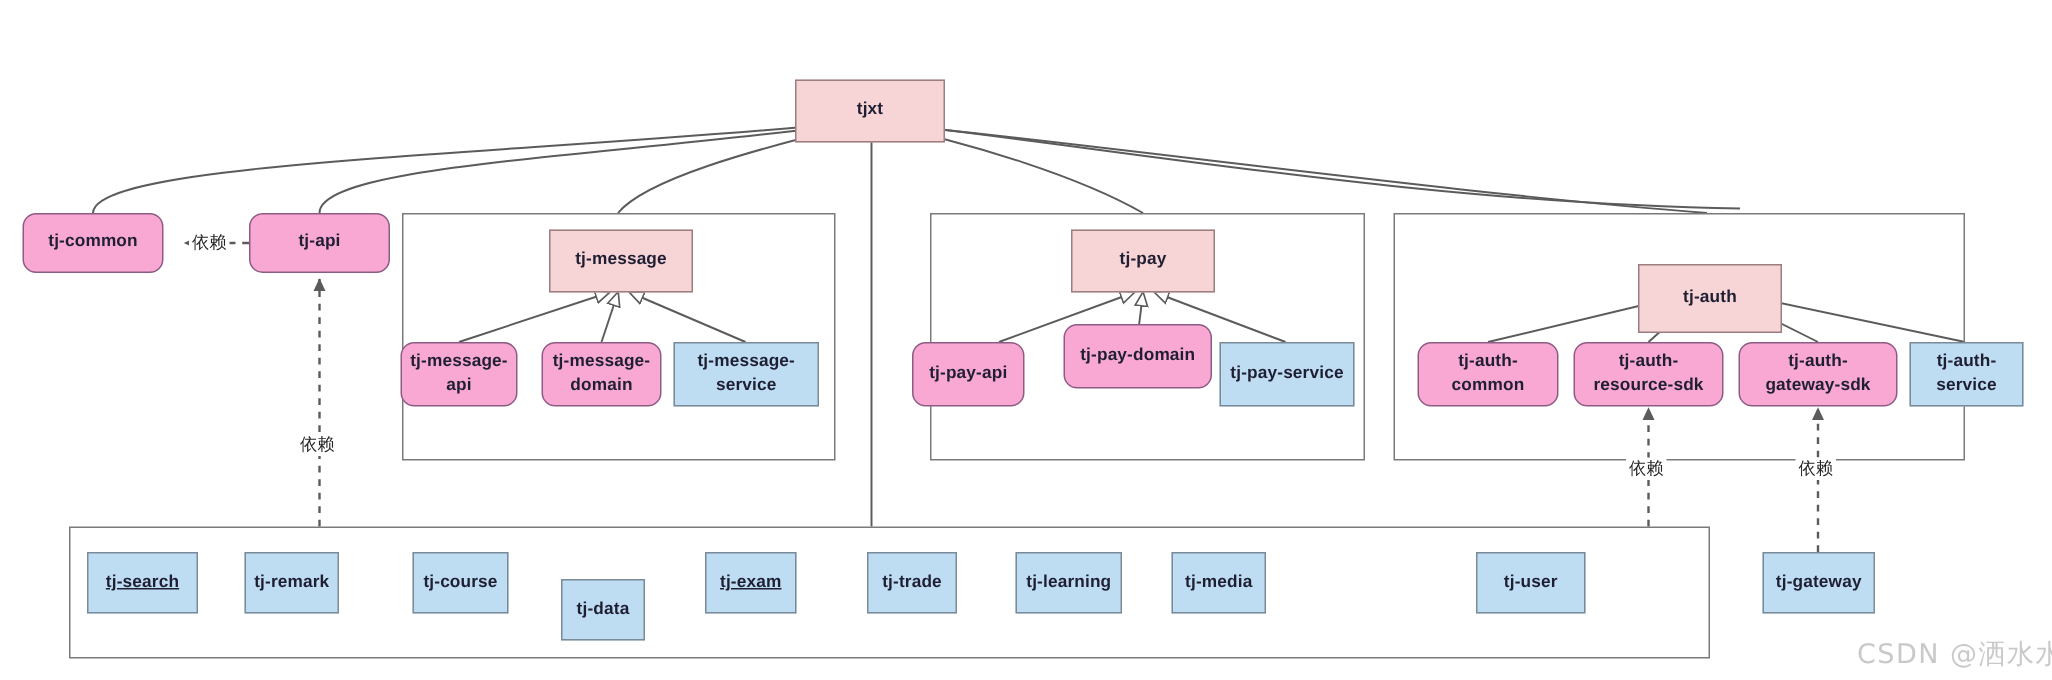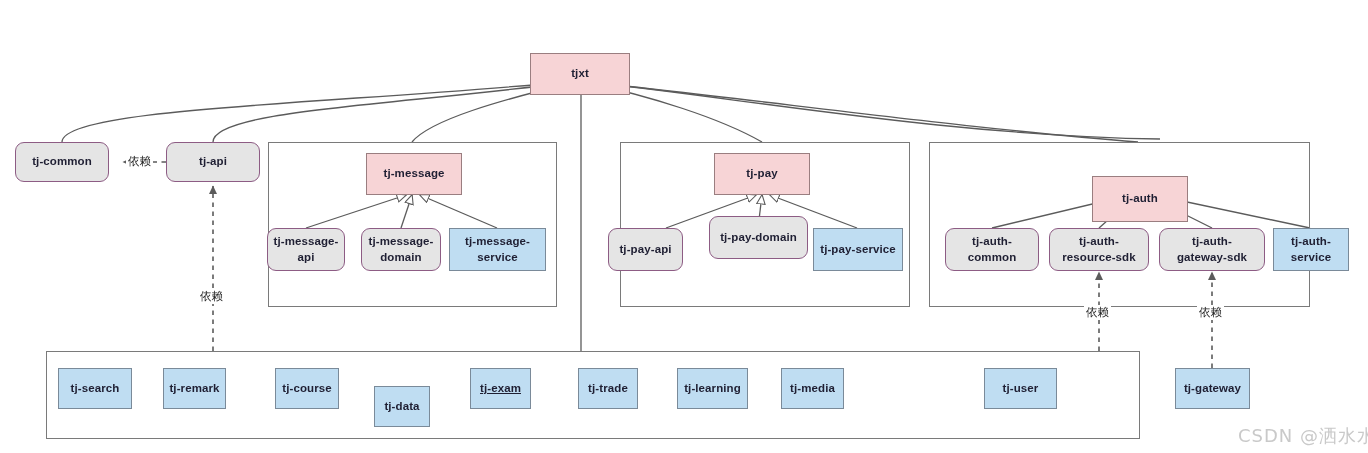--- a/index.html
+++ b/index.html
@@ -39,21 +39,21 @@
     line-height: 1.35;
     letter-spacing: 0.1px;
     border: 1.4px solid #6b6b6b;
     z-index: 3;
   }
   .node.pink {
     background: #f7d4d6;
     border-color: #9a7e80;
   }
   .node.magenta {
-    background: #e5e5e5;
+    background: #f9a8d4;
     border-color: #8d5c84;
     border-radius: 9px;
   }
   .node.blue {
     background: #bfddf2;
     border-color: #7a8a99;
   }
   .group-box {
     position: absolute;
     box-sizing: border-box;
@@ -188,21 +188,21 @@
 common</div>
   <div class="node magenta" style="left:1049px; top:228px; width:100px; height:43px; white-space:pre-line;">tj-auth-
 resource-sdk</div>
   <div class="node magenta" style="left:1159px; top:228px; width:106px; height:43px; white-space:pre-line;">tj-auth-
 gateway-sdk</div>
   <div class="node blue" style="left:1273px; top:228px; width:76px; height:43px; white-space:pre-line;">tj-auth-
 service</div>
 
   <div class="group-box" style="left:46px; top:351px; width:1094px; height:88px;"></div>
 
-  <div class="node blue" style="left:58px; top:368px; width:74px; height:41px;">
+  <div class="node blue" style="left:58px; top:368px; width:74px; height:41px;text-decoration:underline;">
     <span>tj-search</span>
   </div>
   <div class="node blue" style="left:163px; top:368px; width:63px; height:41px;">
     <span>tj-remark</span>
   </div>
   <div class="node blue" style="left:275px; top:368px; width:64px; height:41px;">
     <span>tj-course</span>
   </div>
   <div class="node blue" style="left:374px; top:368px; width:56px; height:41px;margin-top:18px;">
     <span>tj-data</span>

